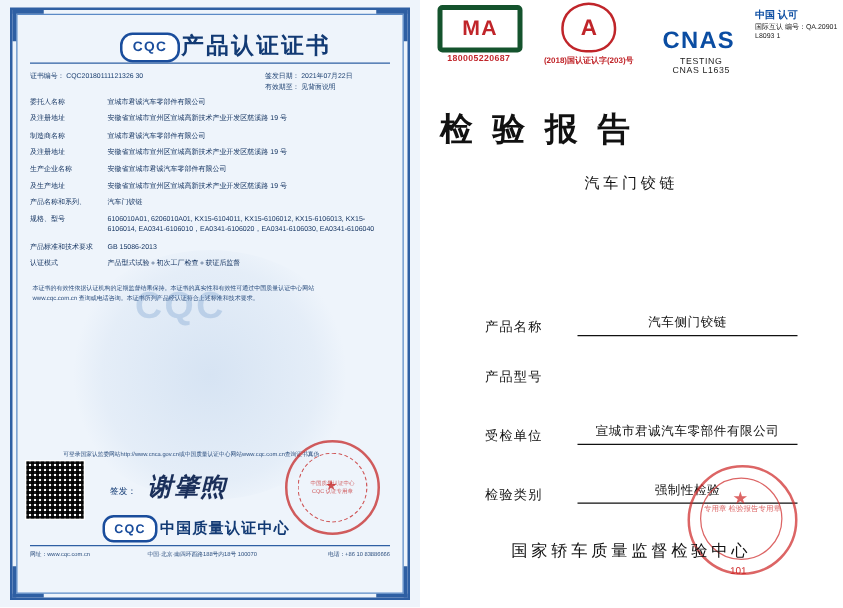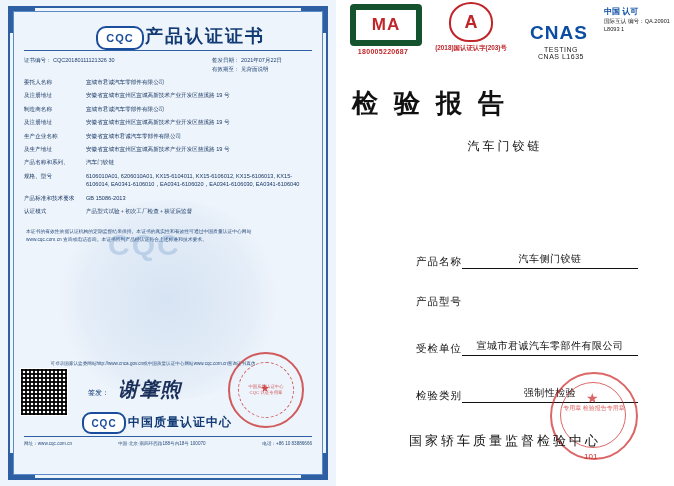--- a/index.html
+++ b/index.html
@@ -117,21 +117,21 @@
   .footer-r{position:absolute;right:24px;top:441px;font-size:4.6px;color:#2a4d7d;}
 
   
   .report{
     position:absolute;left:336px;top:0;width:338px;height:486px;background:#fff;
   }
   .logos{position:absolute;left:0;top:0;width:338px;height:60px;}
 
   .cma{position:absolute;left:14px;top:4px;width:66px;text-align:center;}
   .cma-badge{
-    width:60px;height:30px;margin:0 auto;border:6px solid #14532d;border-radius:4px;
+    width:60px;height:30px;margin:0 auto;border:4px solid #14532d;border-radius:4px;
     color:#c0252a;font-size:17px;font-weight:bold;letter-spacing:1px;
     display:flex;align-items:center;justify-content:center;background:#fff;
   }
   .cma-no{font-size:7px;color:#c0252a;margin-top:2px;letter-spacing:.3px;font-weight:bold;}
 
   .cal{position:absolute;left:92px;top:2px;width:86px;text-align:center;}
   .cal-badge{
     width:40px;height:36px;margin:0 auto;border:2px solid #c0252a;border-radius:50% 50% 45% 45%;
     color:#c0252a;font-size:18px;font-weight:bold;
     display:flex;align-items:center;justify-content:center;background:#fff;
@@ -155,21 +155,21 @@
     font-size:26px;font-weight:bold;color:#111;letter-spacing:16px;
     text-indent:16px;font-family:"DejaVu Sans",sans-serif;
   }
   .report-sub{
     position:absolute;left:0;top:138px;width:338px;text-align:center;
     font-size:12px;color:#111;letter-spacing:3px;
   }
 
   .rfields{position:absolute;left:52px;top:248px;width:250px;}
   .rrow{display:flex;align-items:flex-end;margin-bottom:26px;}
-  .rlabel{width:74px;flex:none;font-size:10.5px;color:#111;letter-spacing:1px;text-align:right;}
+  .rlabel{width:74px;flex:none;font-size:10.5px;color:#111;letter-spacing:1px;}
   .rvalbox{flex:1;border-bottom:1px solid #111;text-align:center;padding-bottom:2px;}
   .rval{font-size:10px;color:#111;letter-spacing:.5px;}
 
   .red-seal{
     position:absolute;left:214px;top:372px;width:84px;height:84px;border-radius:50%;
     border:2.5px solid #cf2a2a;opacity:.72;
   }
   .red-seal .ring{
     position:absolute;left:8px;top:8px;width:64px;height:64px;border-radius:50%;
     border:1px solid #cf2a2a;

